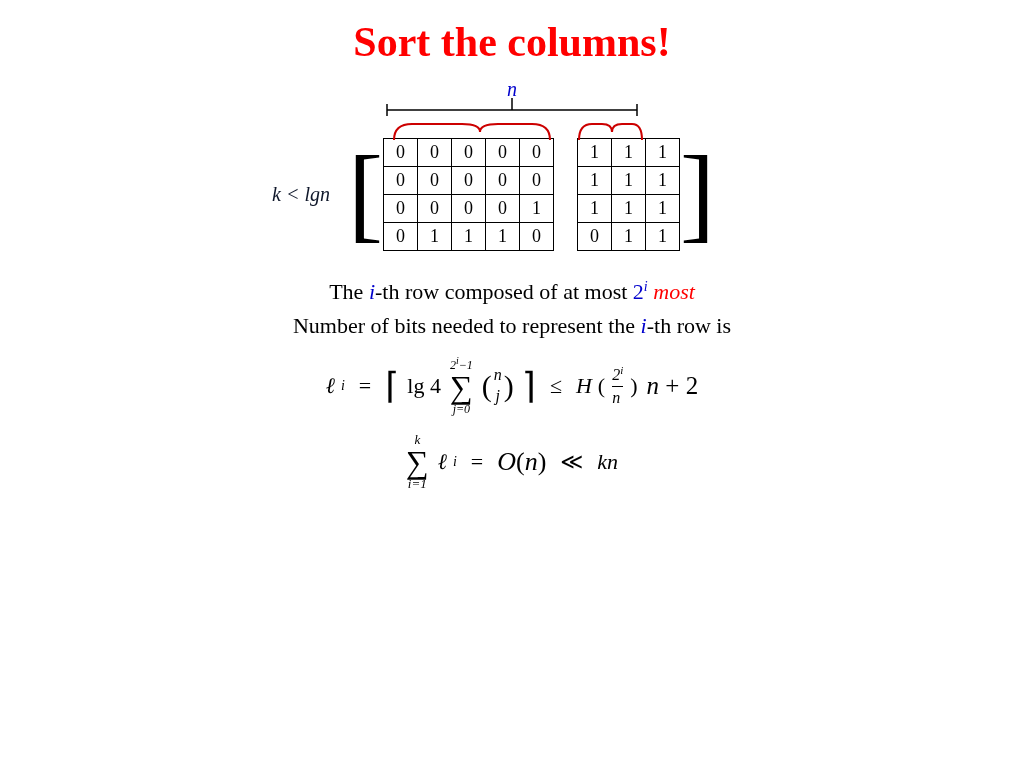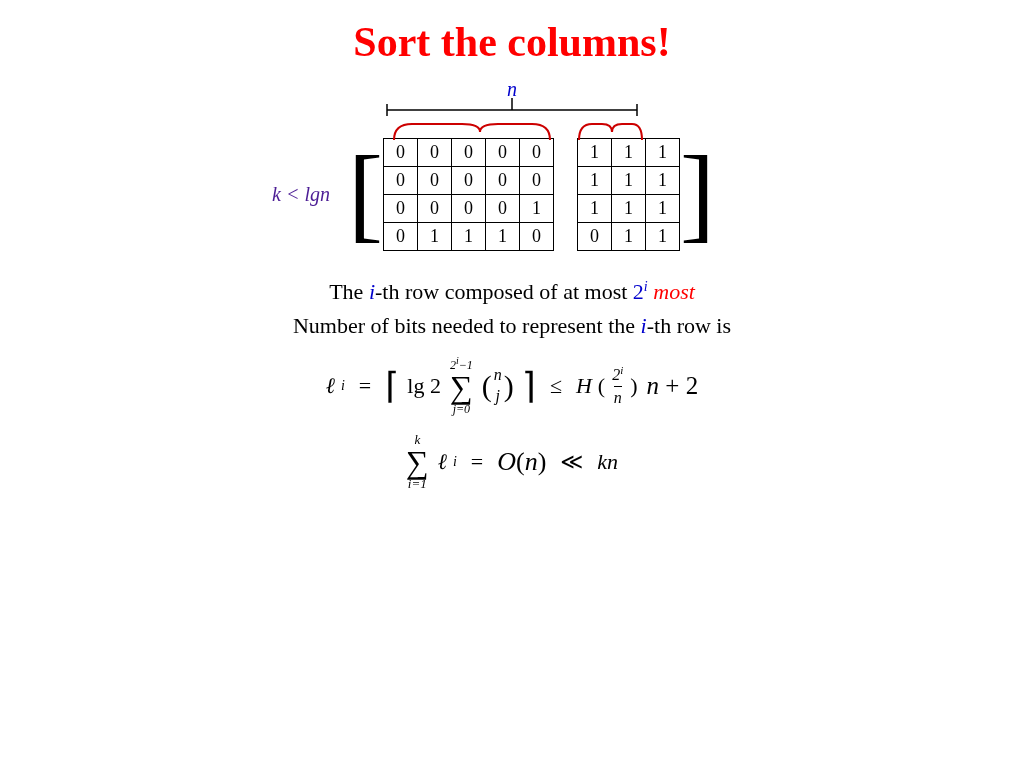--- a/index.html
+++ b/index.html
@@ -38,21 +38,21 @@
 
     
     .matrix-container {
       display: flex;
       align-items: center;
       margin-top: 62px;
       margin-left: 60px;
     }
 
     .k-label {
-      color: #4c1d95;
+      color: #0f172a;
       font-style: italic;
       font-size: 20px;
       margin-right: 18px;
       white-space: nowrap;
     }
 
     .matrix-table {
       border-collapse: collapse;
     }
     .matrix-table td {
@@ -184,21 +184,21 @@
 
   <div class="formula-row" style="margin-bottom: 4px;">
 
     <span style="font-style:italic; font-size:22px;">ℓ</span>
       <sub style="font-style:italic; font-size:14px;">i</sub>
 
     <span style="font-size:22px; margin: 0 8px;">=</span>
 
     <span style="font-size:36px; line-height:1; vertical-align:middle; margin-right:2px;">⌈</span>
 
-    <span style="font-size:22px; font-family:'Times New Roman',serif;">lg 2</span>
+    <span style="font-size:22px; font-family:'Times New Roman',serif;">lg 4</span>
 
     <span style="display:inline-flex; flex-direction:column; align-items:center; vertical-align:middle; margin: 4px 3px;">
       <span style="font-size:12px; font-style:italic; line-height:1.2;">2<sup style="font-size:10px;">i</sup>−1</span>
       <span style="font-size:32px; line-height:0.9;">∑</span>
       <span style="font-size:12px; font-style:italic; line-height:1.2;"><i>j</i>=0</span>
     </span>
 
     <span style="display:inline-flex; align-items:center; vertical-align:middle;">
       <span style="font-size:30px; line-height:1;">(</span>
       <span style="display:inline-flex; flex-direction:column; align-items:center; font-size:16px; font-style:italic; line-height:1.3; margin:0 2px;">
@@ -207,21 +207,21 @@
       </span>
       <span style="font-size:30px; line-height:1;">)</span>
     </span>
 
     <span style="font-size:36px; line-height:1; vertical-align:middle; margin-left:2px;">⌉</span>
 
     <span style="font-size:22px; margin: 0 8px;">≤</span>
 
     <span style="font-size:22px; font-style:italic;">H</span>
     <span style="font-size:22px;">(</span>
-    <span style="display:inline-flex; flex-direction:column; align-items:center; vertical-align:middle; font-size:16px; font-style:italic; line-height:1.3; margin: 0 1px;">
+    <span style="display:inline-flex; flex-direction:column; vertical-align:middle; font-size:16px; font-style:italic; line-height:1.3; margin: 0 1px;">
       <span>2<sup style="font-size:11px;">i</sup></span>
       <span style="border-top:1px solid #000; padding-top:1px;">n</span>
     </span>
     <span style="font-size:22px;">)</span>
 
     <span style="font-size:25px; margin-left:3px;"><i>n</i> + 2</span>
   </div>
 
   <div class="formula-row" style="margin-top: 8px;">
 

